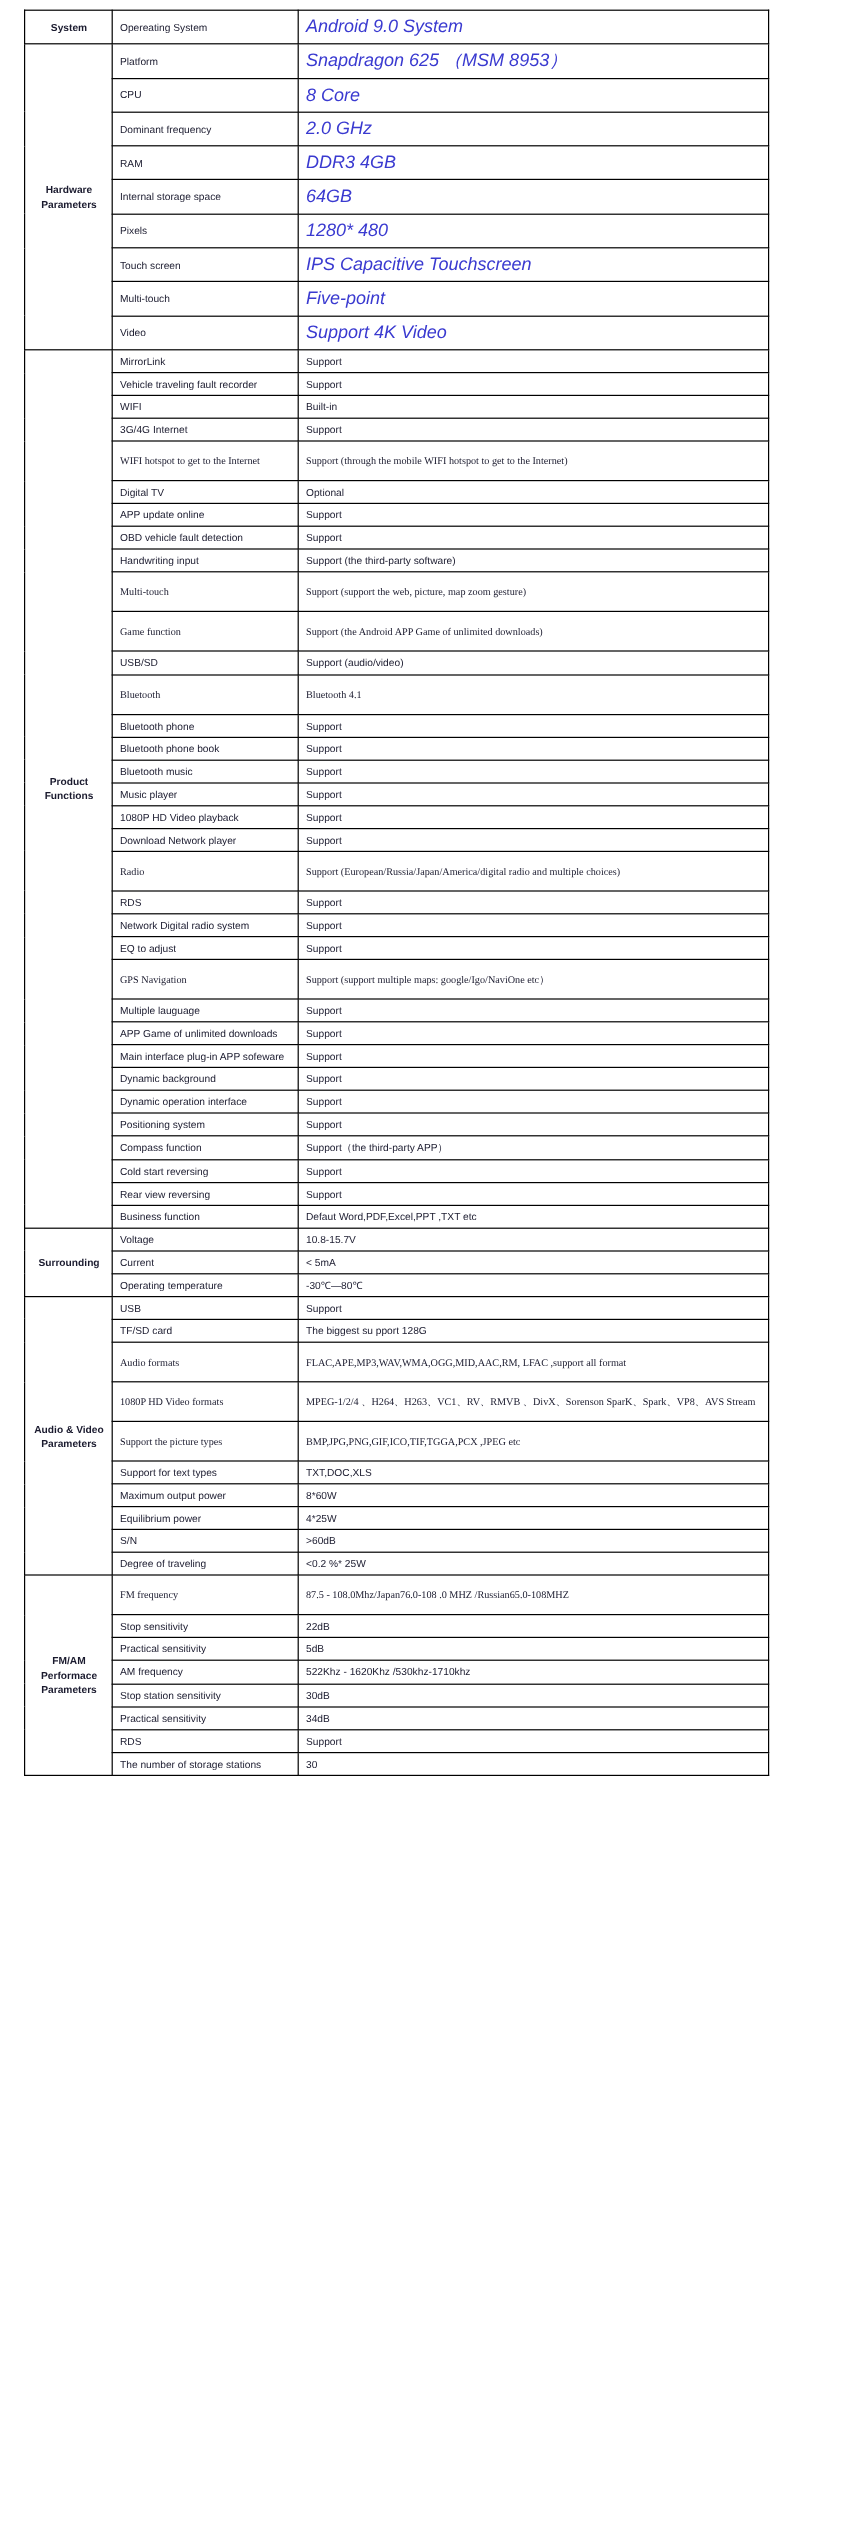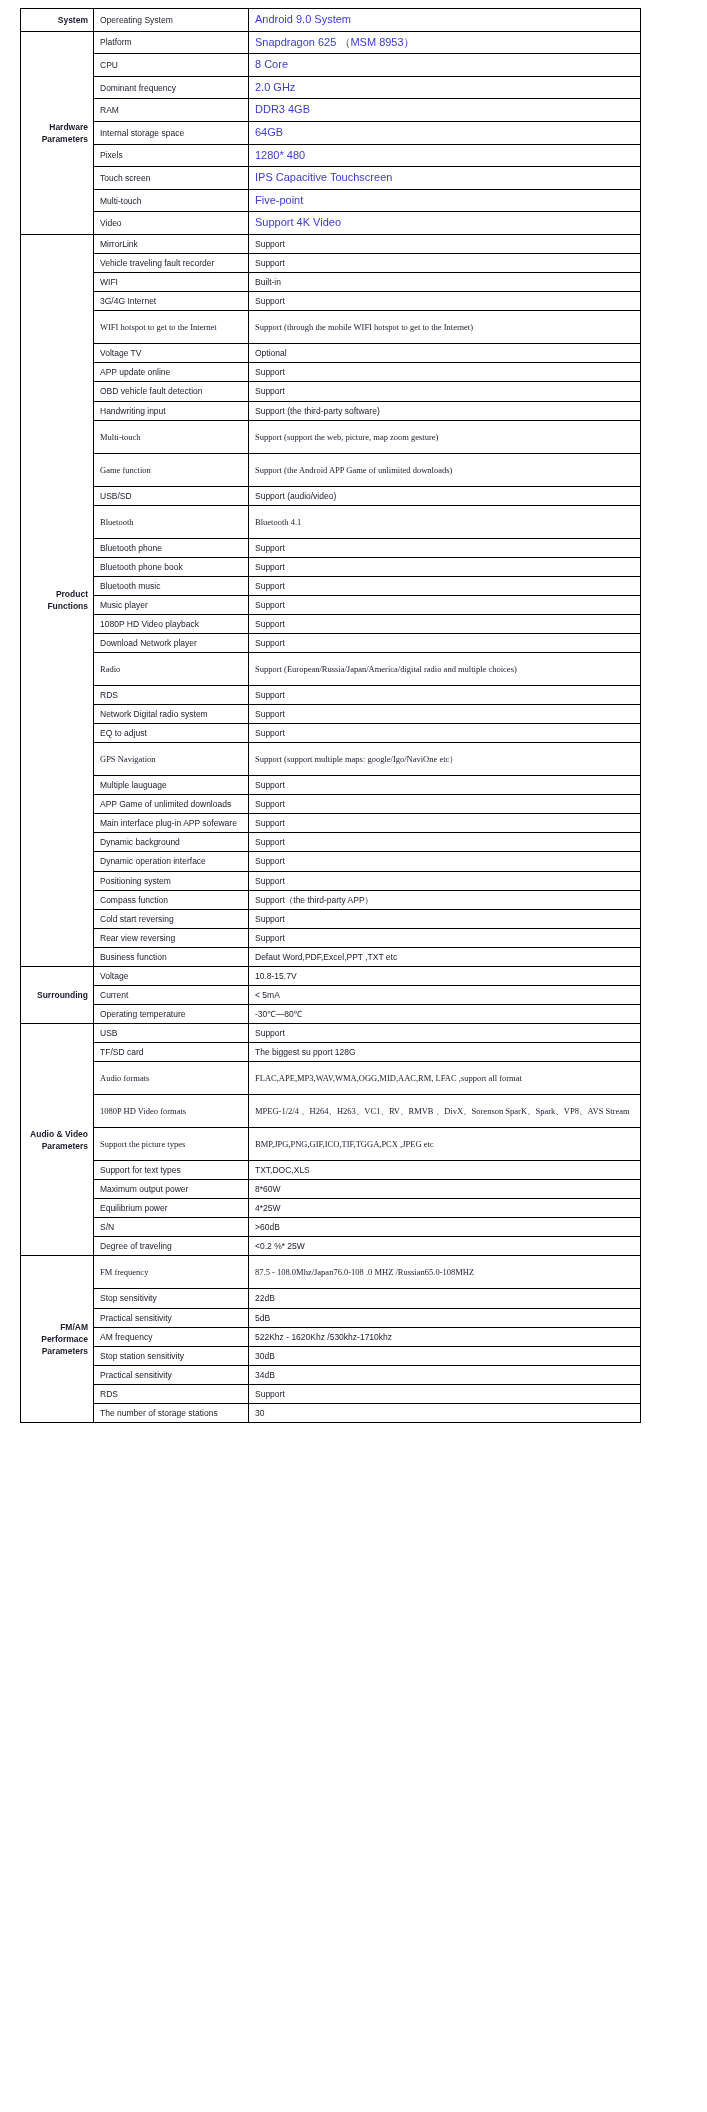--- a/index.html
+++ b/index.html
@@ -32,38 +32,39 @@
     border: 1px solid #000000;
     padding: 3px 5px 3px 6px;
     font-size: 8.5px;
     line-height: 1.42;
     color: #1a1a2e;
     vertical-align: middle;
     word-wrap: break-word;
     overflow-wrap: break-word;
   }
   td.group-cell {
-    text-align: right;
+    text-align: center;
     font-weight: bold;
     font-size: 8.8px;
     color: #000000;
     padding: 3px 2px;
     line-height: 1.35;
   }
   td.item-cell {
     text-align: left;
     color: #15151f;
   }
   td.value-cell {
     text-align: left;
     color: #15151f;
   }
   td.value-cell.accent {
     color: #3a3ad0;
-    font-size: 11px;
+    font-size: 15px;
+    font-style: italic;
   }
   td.tall { height: 26px; font-family: Liberation Serif, serif; }
 </style>
 </head>
 <body>
 
 <div id="spec-wrap">
   <table class="spec-table">
     <colgroup>
       <col class="c-group">
@@ -128,21 +129,21 @@
         </tr>
         <tr>
           <td class="item-cell">3G/4G  Internet</td>
           <td class="value-cell">Support</td>
         </tr>
         <tr>
           <td class="item-cell tall">WIFI hotspot to get to the Internet</td>
           <td class="value-cell tall">Support (through the mobile WIFI hotspot to get to the Internet)</td>
         </tr>
         <tr>
-          <td class="item-cell">Voltage TV</td>
+          <td class="item-cell">Digital TV</td>
           <td class="value-cell">Optional</td>
         </tr>
         <tr>
           <td class="item-cell">APP update online</td>
           <td class="value-cell">Support</td>
         </tr>
         <tr>
           <td class="item-cell">OBD vehicle fault detection</td>
           <td class="value-cell">Support</td>
         </tr>

